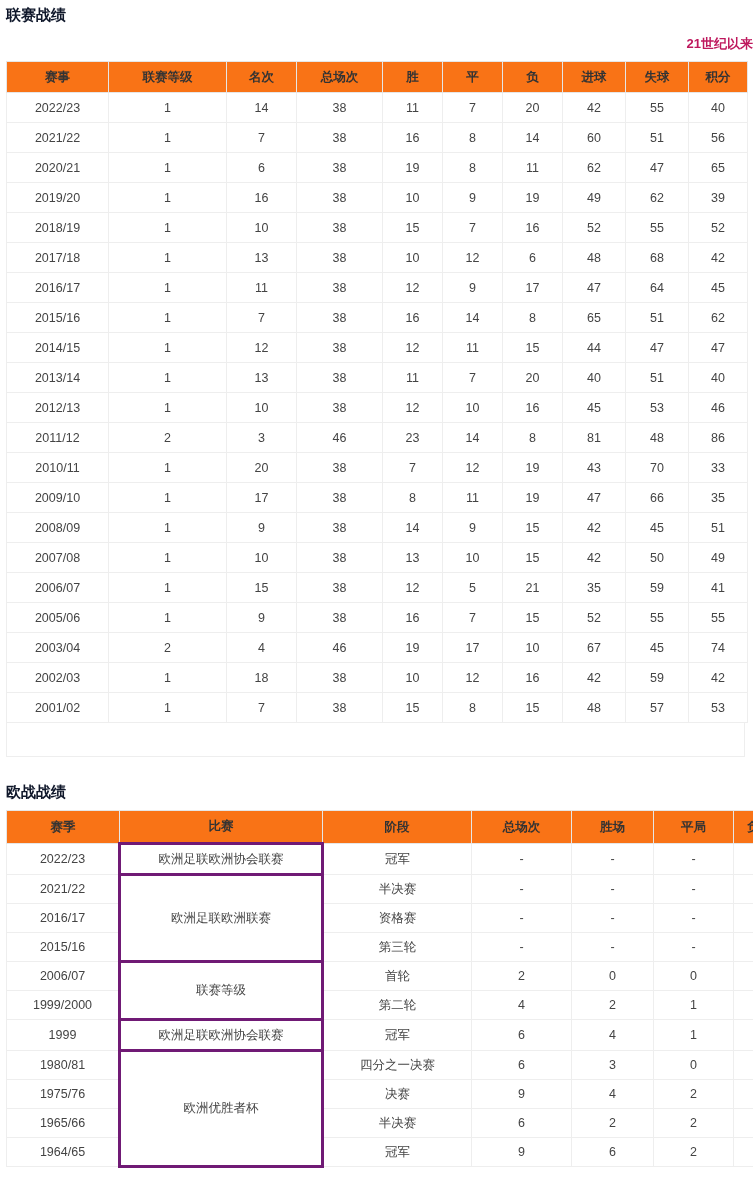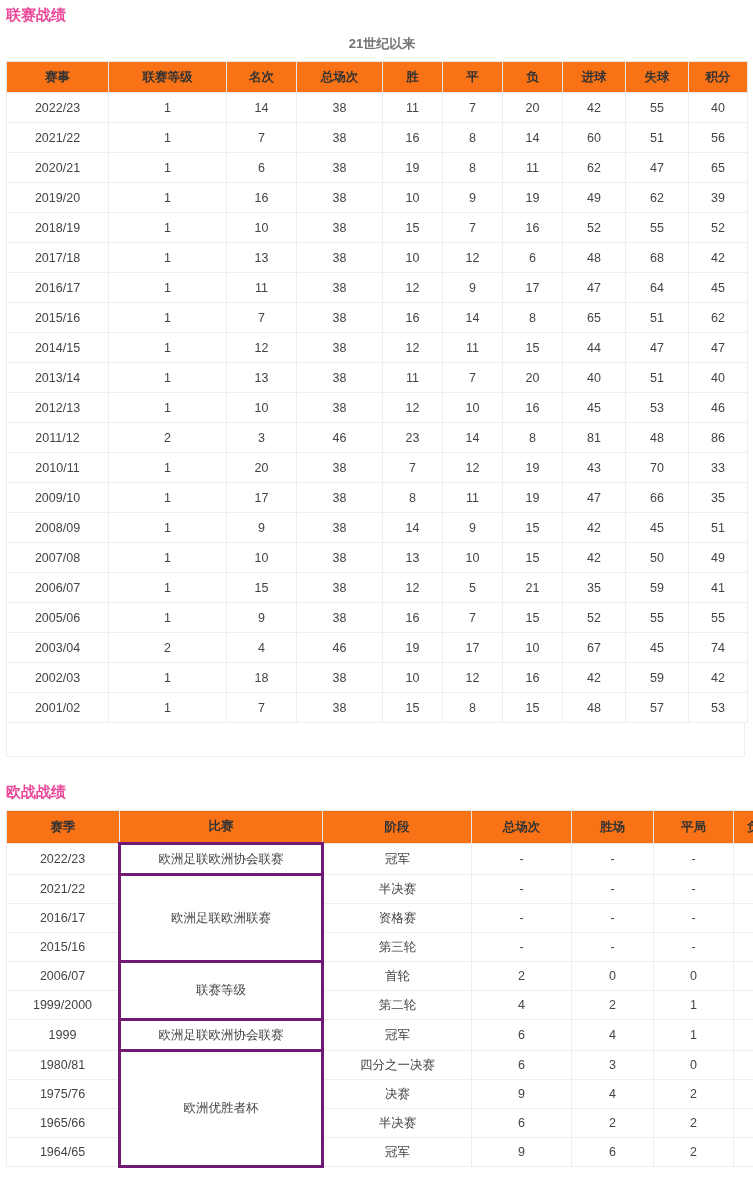--- a/index.html
+++ b/index.html
@@ -13,29 +13,29 @@
     color: #333333;
     -webkit-font-smoothing: antialiased;
   }
   .page {
     width: 753px;
     position: relative;
   }
   .section-title {
     font-size: 15px;
     font-weight: bold;
-    color: #ec4899;
+    color: #0f172a;
     padding: 6px 6px 8px 6px;
     margin: 0;
   }
   .subtitle {
-    text-align: center;
+    text-align: right;
     font-size: 13px;
     font-weight: bold;
-    color: #737373;
+    color: #be185d;
     padding: 2px 0 8px 0;
     margin-left: 11px;
   }
   table.data {
     border-collapse: collapse;
     width: 741px;
     margin: 0 6px;
     table-layout: fixed;
   }
   table.data th {

